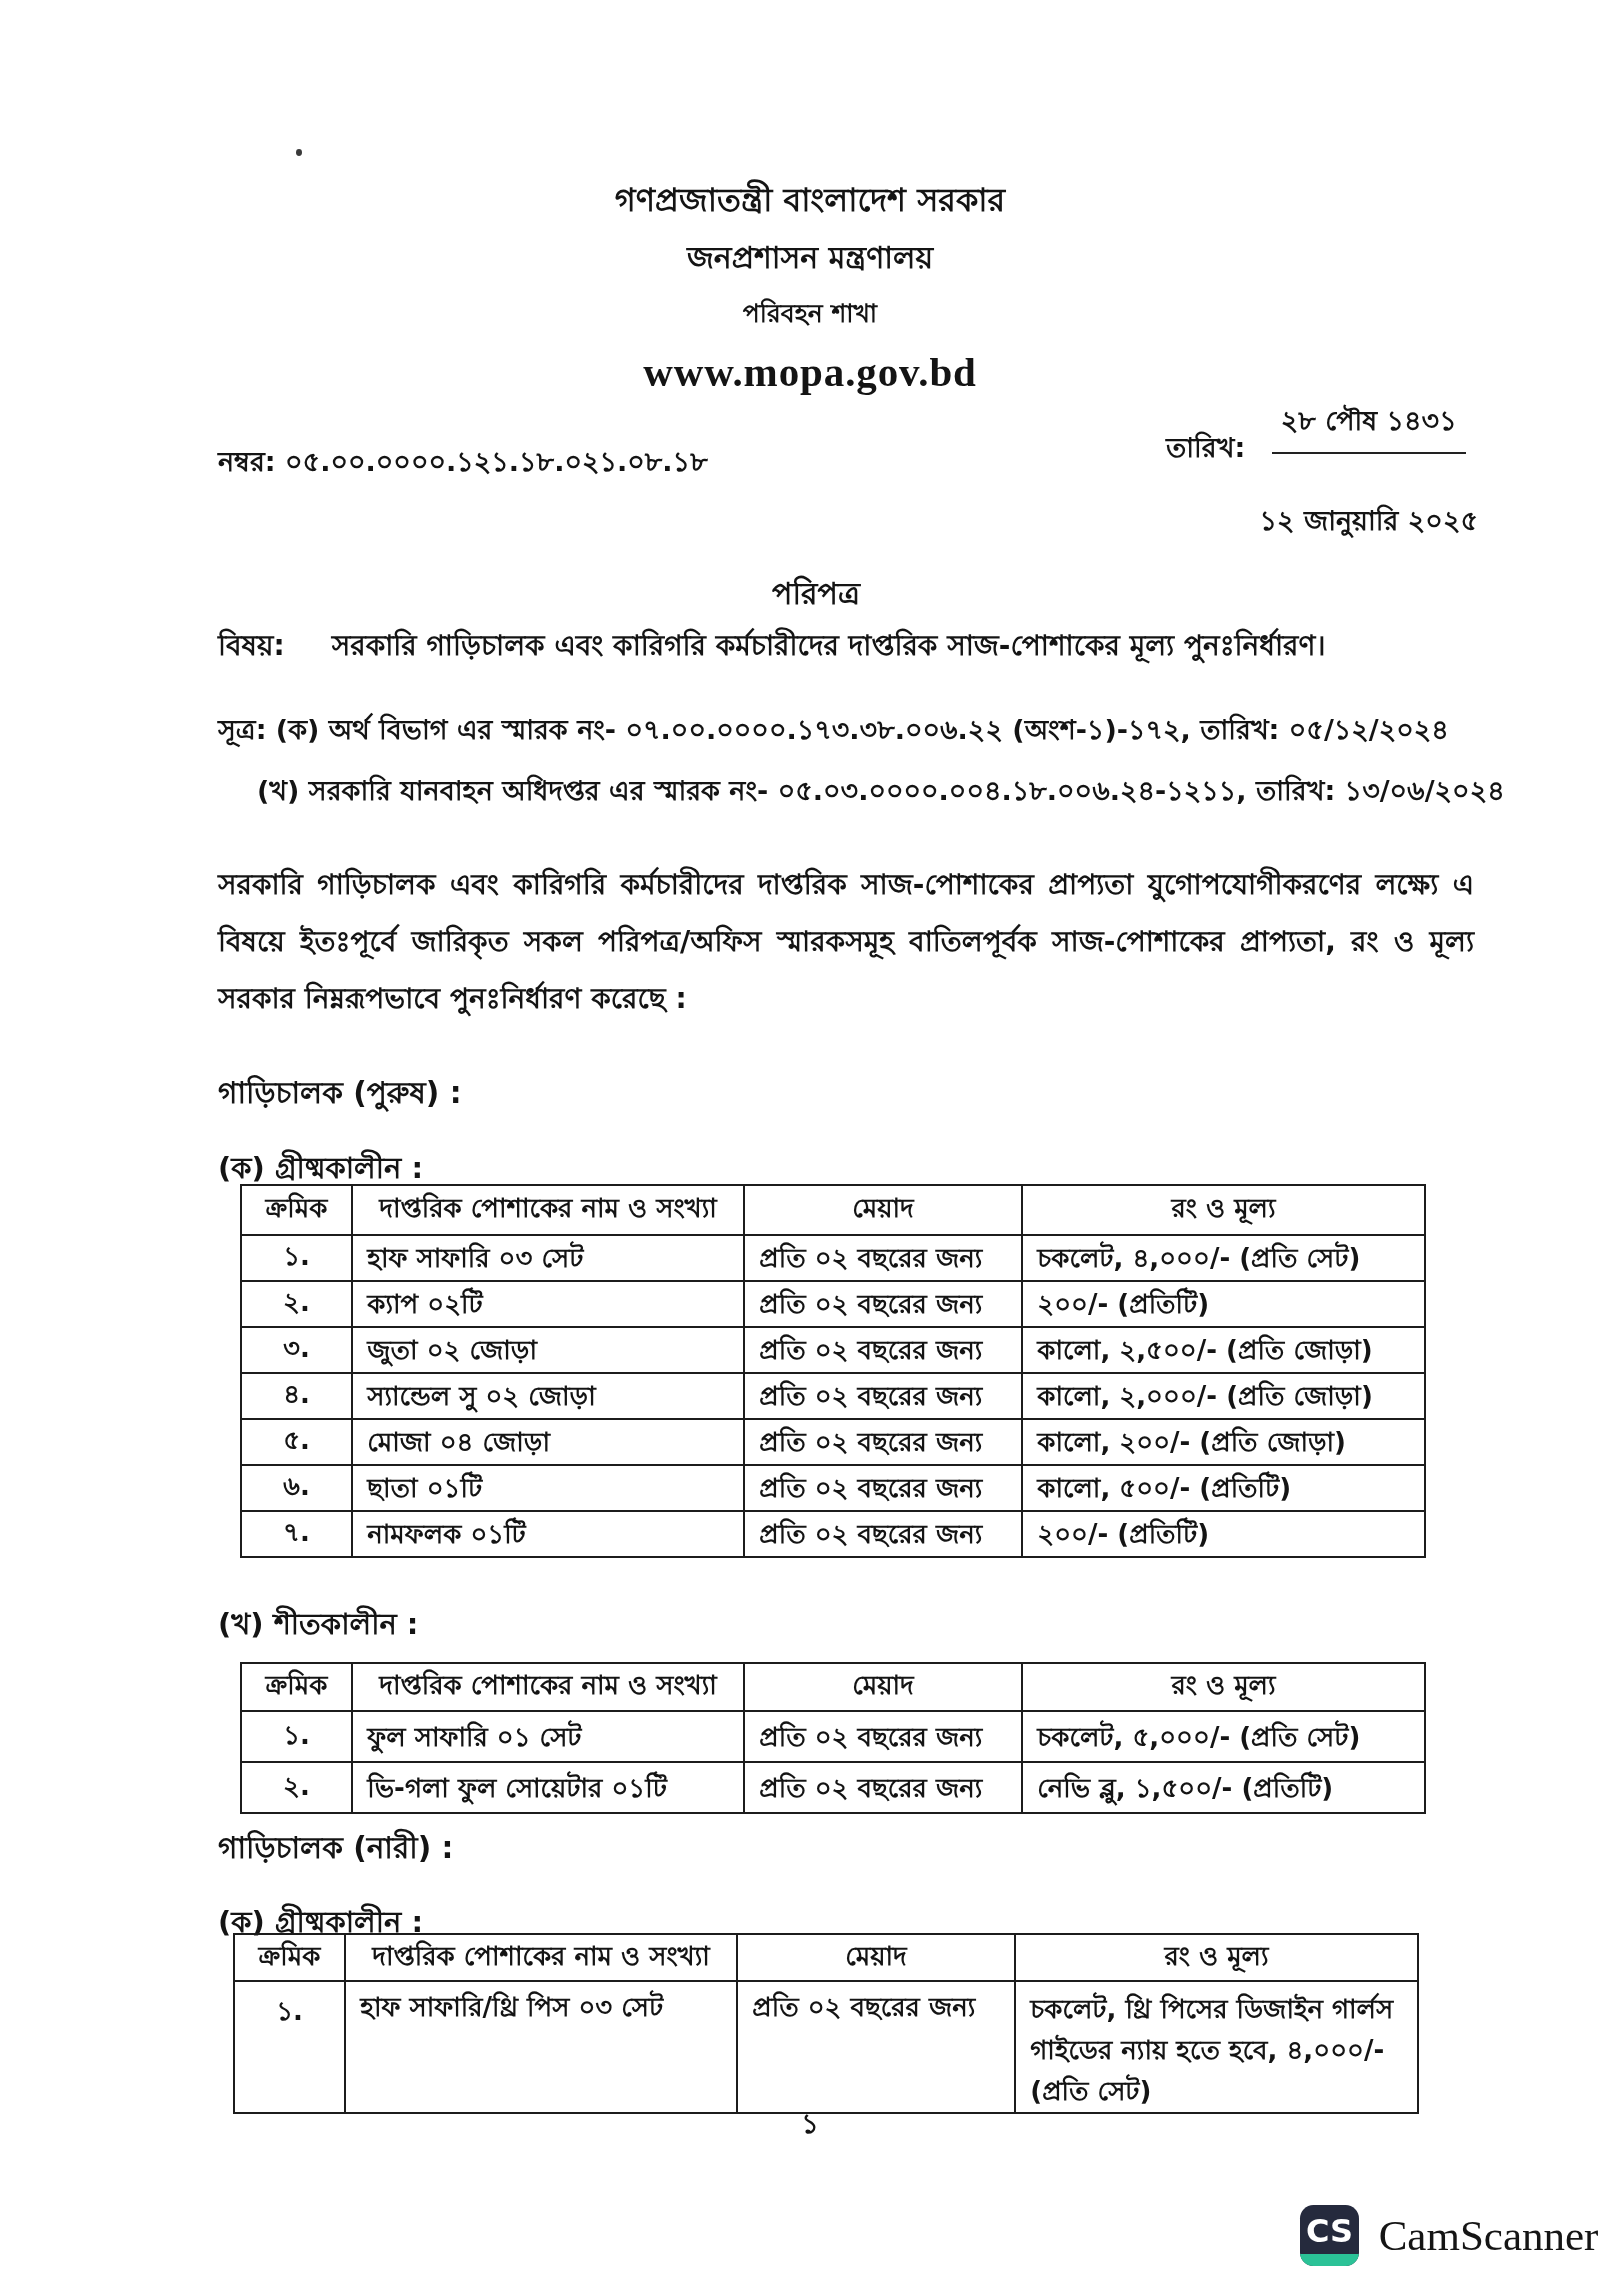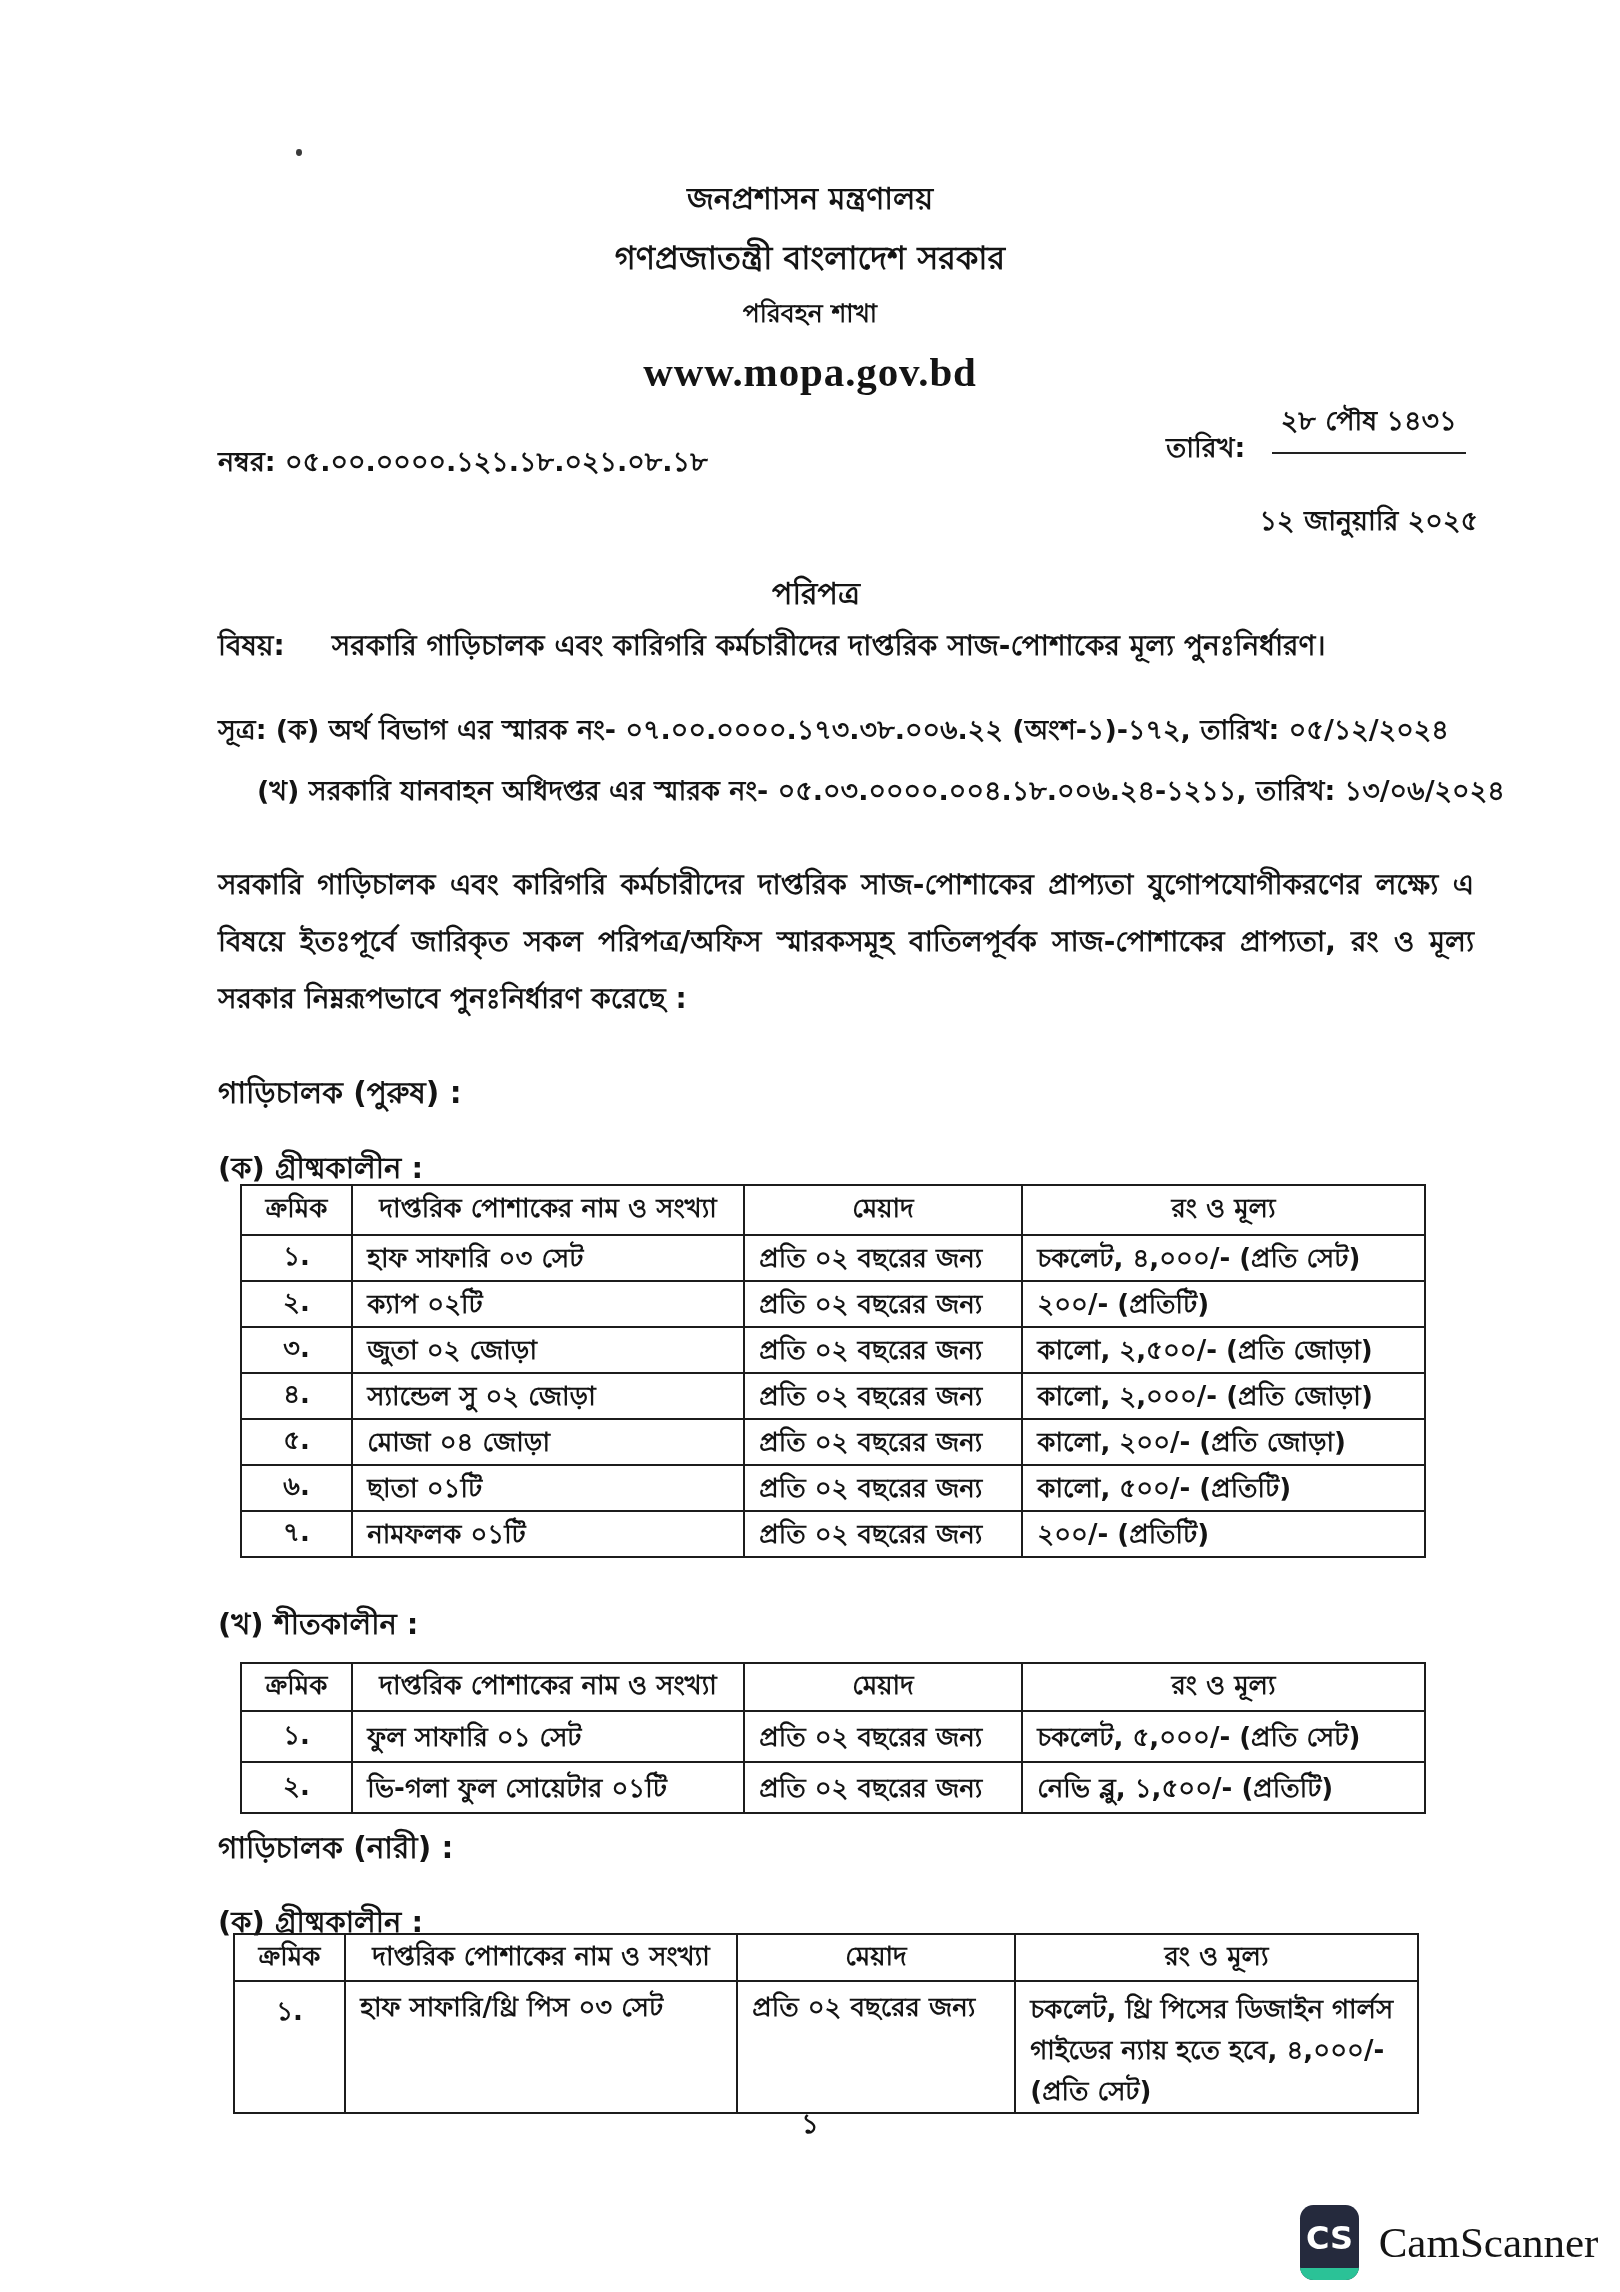--- a/index.html
+++ b/index.html
@@ -73,21 +73,21 @@
   .t2 tbody tr { height:51px; }
   .t3 thead tr { height:47px; }
   .t3 tbody tr { height:116px; }
   .t3 tbody td { vertical-align:top; padding-top:7.2px; }
 
   .page-number { left:0; right:0; top:2103px; text-align:center; font-size:27px; font-weight:600; }
 
   
   .cs-footer { left:1300px; top:2205px; display:flex; align-items:center; }
   .cs-logo {
-    position:relative; width:59px; height:75px;
+    position:relative; width:59px; height:61px;
     background:var(--logo-bg,#252a3d);
     border-radius:13.4px; overflow:hidden;
     flex:0 0 auto;
     text-align:center;
   }
   .cs-logo-text {
     position:absolute; left:0; right:0; top:1.8px; bottom:11.6px;
     display:flex; align-items:center; justify-content:center;
     color:#ffffff; font-size:32px; font-weight:700;
     font-family:"DejaVu Sans","Liberation Sans",sans-serif;
@@ -100,22 +100,22 @@
   }
 </style>
 </head>
 <body>
 
 <div class="page">
 
   <div class="abs dot" style="left:296px; top:149px;"></div>
 
   <div class="abs letterhead">
+    <div class="lh-line lh-gov">গণপ্রজাতন্ত্রী বাংলাদেশ সরকার</div>
     <div class="lh-line lh-ministry">জনপ্রশাসন মন্ত্রণালয়</div>
-    <div class="lh-line lh-gov">গণপ্রজাতন্ত্রী বাংলাদেশ সরকার</div>
     <div class="lh-line lh-branch">পরিবহন শাখা</div>
     <div class="lh-site">www.mopa.gov.bd</div>
   </div>
 
   <div class="abs memo-line">নম্বর: ০৫.০০.০০০০.১২১.১৮.০২১.০৮.১৮</div>
 
   <div class="abs date-block">
     <div class="date-label">তারিখ:</div>
     <div class="date-stack">
       <div class="date-bn">২৮ পৌষ ১৪৩১</div>

